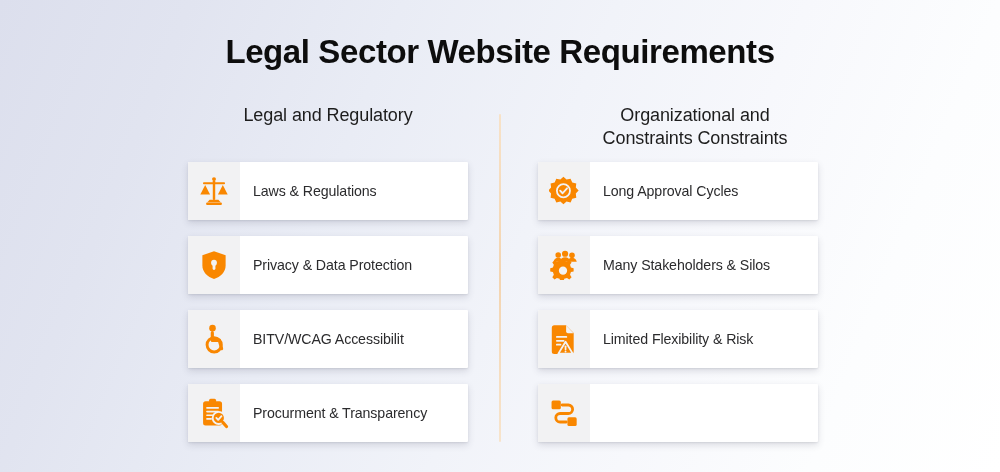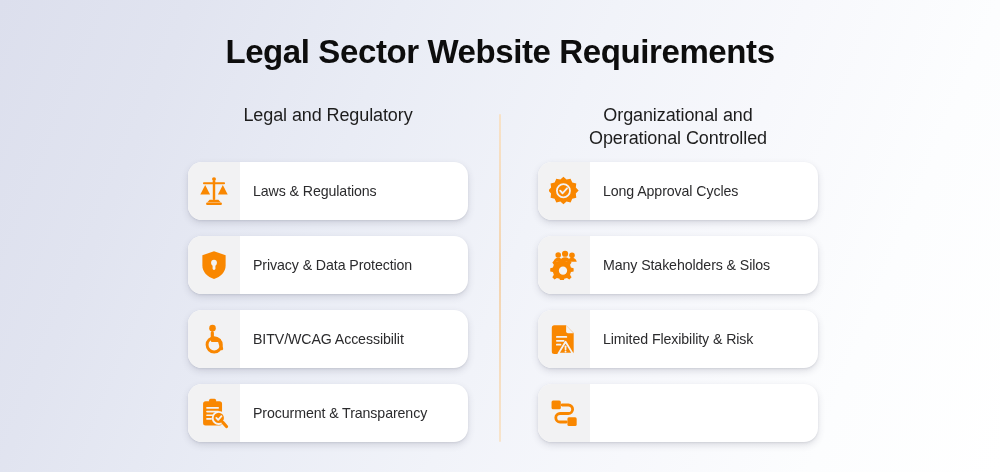--- a/index.html
+++ b/index.html
@@ -44,21 +44,21 @@
     white-space: nowrap;
   }
 
   
   .column {
     position: absolute;
     top: 104px;
     width: 340px;
   }
   .column.left  { left: 158px; }
-  .column.right { left: 508px; }
+  .column.right { left: 525px; }
 
   .col-heading {
     text-align: center;
     font-size: 18px;
     font-weight: 400;
     line-height: 23px;
     color: #1d1d1d;
     letter-spacing: -0.1px;
   }
   .col-heading .line { display: block; }
@@ -84,21 +84,21 @@
   .card-list.right { left: 538px; }
 
   .card {
     position: relative;
     display: flex;
     align-items: stretch;
     width: 280px;
     height: 58px;
     margin-bottom: 16px;
     background: #ffffff;
-    border-radius: 14px;
+    border-radius: 1px;
     box-shadow: 0 3px 7px rgba(60, 64, 90, 0.16),
                 0 1px 2px rgba(60, 64, 90, 0.10);
     overflow: hidden;
   }
 
   .icon-tile {
     flex: 0 0 52px;
     width: 52px;
     background: #f2f2f3;
     display: flex;
@@ -194,21 +194,21 @@
         </svg>
       </div>
       <div class="card-label">Procurment &amp; Transparency</div>
     </div>
 
   </div>
 
   <div class="column right">
     <div class="col-heading">
       <span class="line">Organizational and</span>
-      <span class="line">Operational Controlled</span>
+      <span class="line">Constraints Constraints</span>
     </div>
   </div>
 
   <div class="card-list right">
 
     <div class="card">
       <div class="icon-tile">
         <svg width="30" height="30" viewBox="0 0 32 32" aria-hidden="true">
           <path fill="#F98700" d="M16 0.8 l3.3 3.0 l4.3 -1.0 l1.8 4.0 l4.3 1.1 l-0.5 4.4 l3.0 3.2 l-3.0 3.2 l0.5 4.4 l-4.3 1.1 l-1.8 4.0 l-4.3 -1.0 l-3.3 3.0 l-3.3 -3.0 l-4.3 1.0 l-1.8 -4.0 l-4.3 -1.1 l0.5 -4.4 l-3.0 -3.2 l3.0 -3.2 l-0.5 -4.4 l4.3 -1.1 l1.8 -4.0 l4.3 1.0 Z" transform="translate(-0.6,0)"></path>
           <circle cx="15.4" cy="15.7" r="7.0" fill="none" stroke="#f2f2f3" stroke-width="1.9"></circle>

